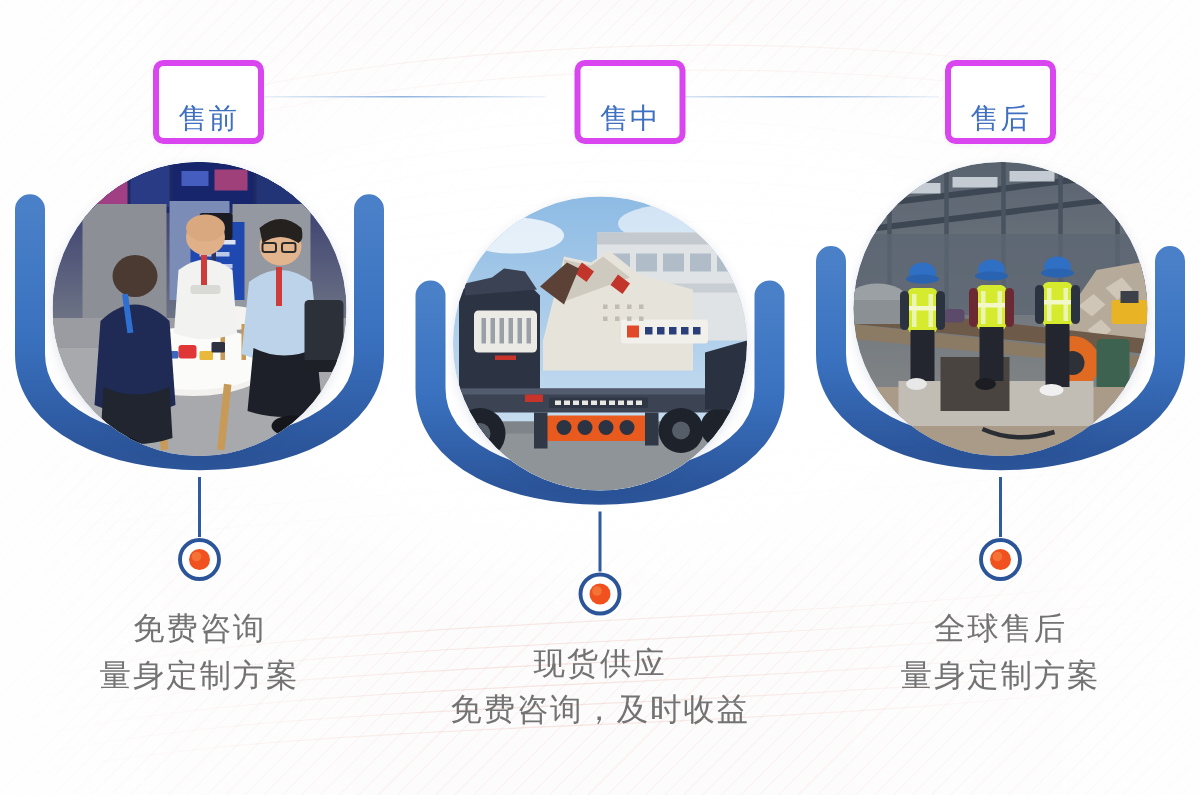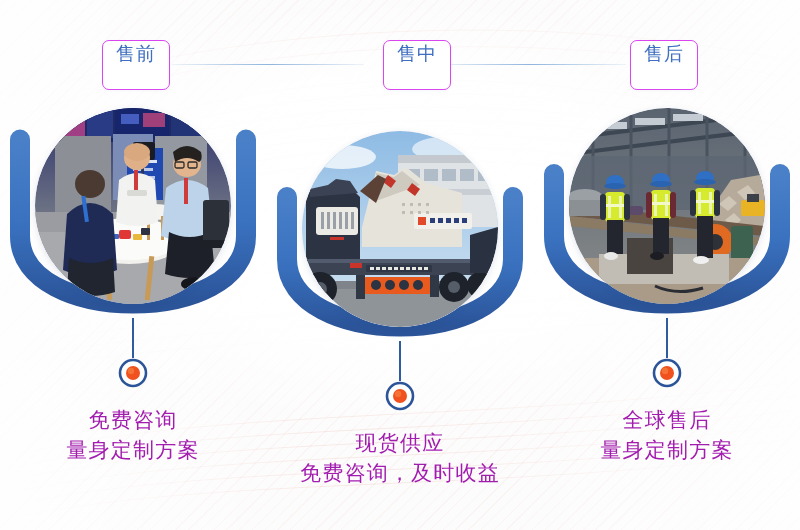--- a/index.html
+++ b/index.html
@@ -43,22 +43,22 @@
   
   .label-row{position:absolute;left:0;top:0;width:800px;height:120px;}
   .connector{
     position:absolute;top:64px;height:1px;
     background:linear-gradient(90deg,rgba(150,185,225,0.15),rgba(125,168,216,0.85),rgba(150,185,225,0.15));
   }
   .conn-1{left:172px;width:192px;}
   .conn-2{left:434px;width:192px;}
   .stage-label{
     position:absolute;top:40px;width:66px;height:48px;
-    border:1px solid #d946ef;border-radius:7px;background:#ffffff;
-    display:flex;align-items:flex-start;justify-content:center;
+    border:4px solid #d946ef;border-radius:7px;background:#ffffff;
+    display:flex;align-items:flex-end;justify-content:center;
     box-shadow:0 1px 3px rgba(120,150,190,0.07);
     color:#3f6fc0;font-size:19px;letter-spacing:1px;
     font-family:"Liberation Sans","DejaVu Sans",sans-serif;
   }
   .lab-1{left:102px;}
   .lab-2{left:367px;margin-left:16px;}
   .lab-3{left:630px;}
 
   
   .col{position:absolute;top:0;width:266px;height:530px;}
@@ -83,21 +83,21 @@
     width:34px;height:34px;
   }
   .stem{
     position:absolute;left:50%;top:318px;margin-left:-1px;
     width:2px;height:40px;background:#2f5ca1;
   }
 
   
   .caption{
     position:absolute;left:0;top:404px;width:266px;text-align:center;
-    color:#a21caf;line-height:1.48;
+    color:#737373;line-height:1.48;
     font-family:"Liberation Sans","DejaVu Sans",sans-serif;
   }
   .caption .line{display:block;font-size:21px;letter-spacing:1.2px;white-space:nowrap;}
   .caption .line2{font-size:21px;font-family:Liberation Serif, serif;}
 </style>
 </head>
 <body>
 
 <div id="stage">
 

